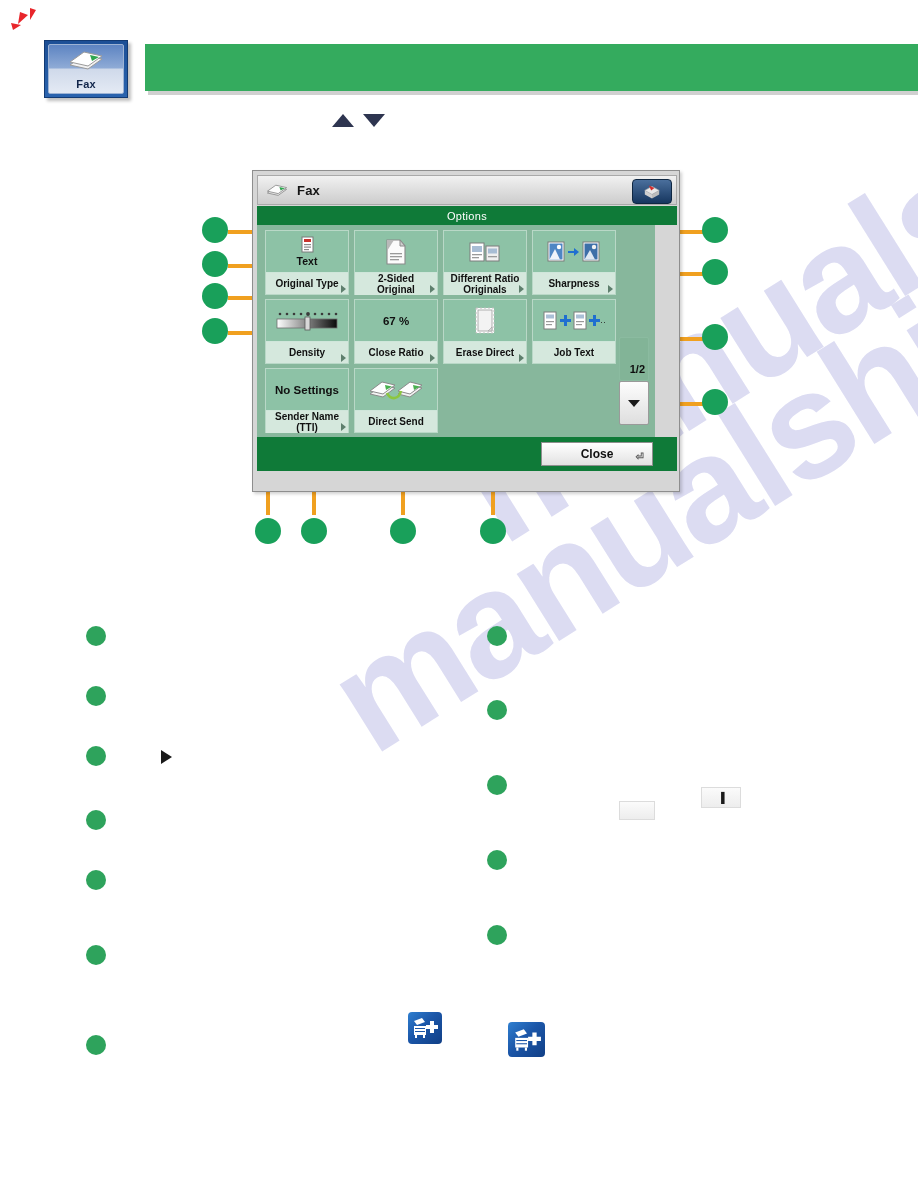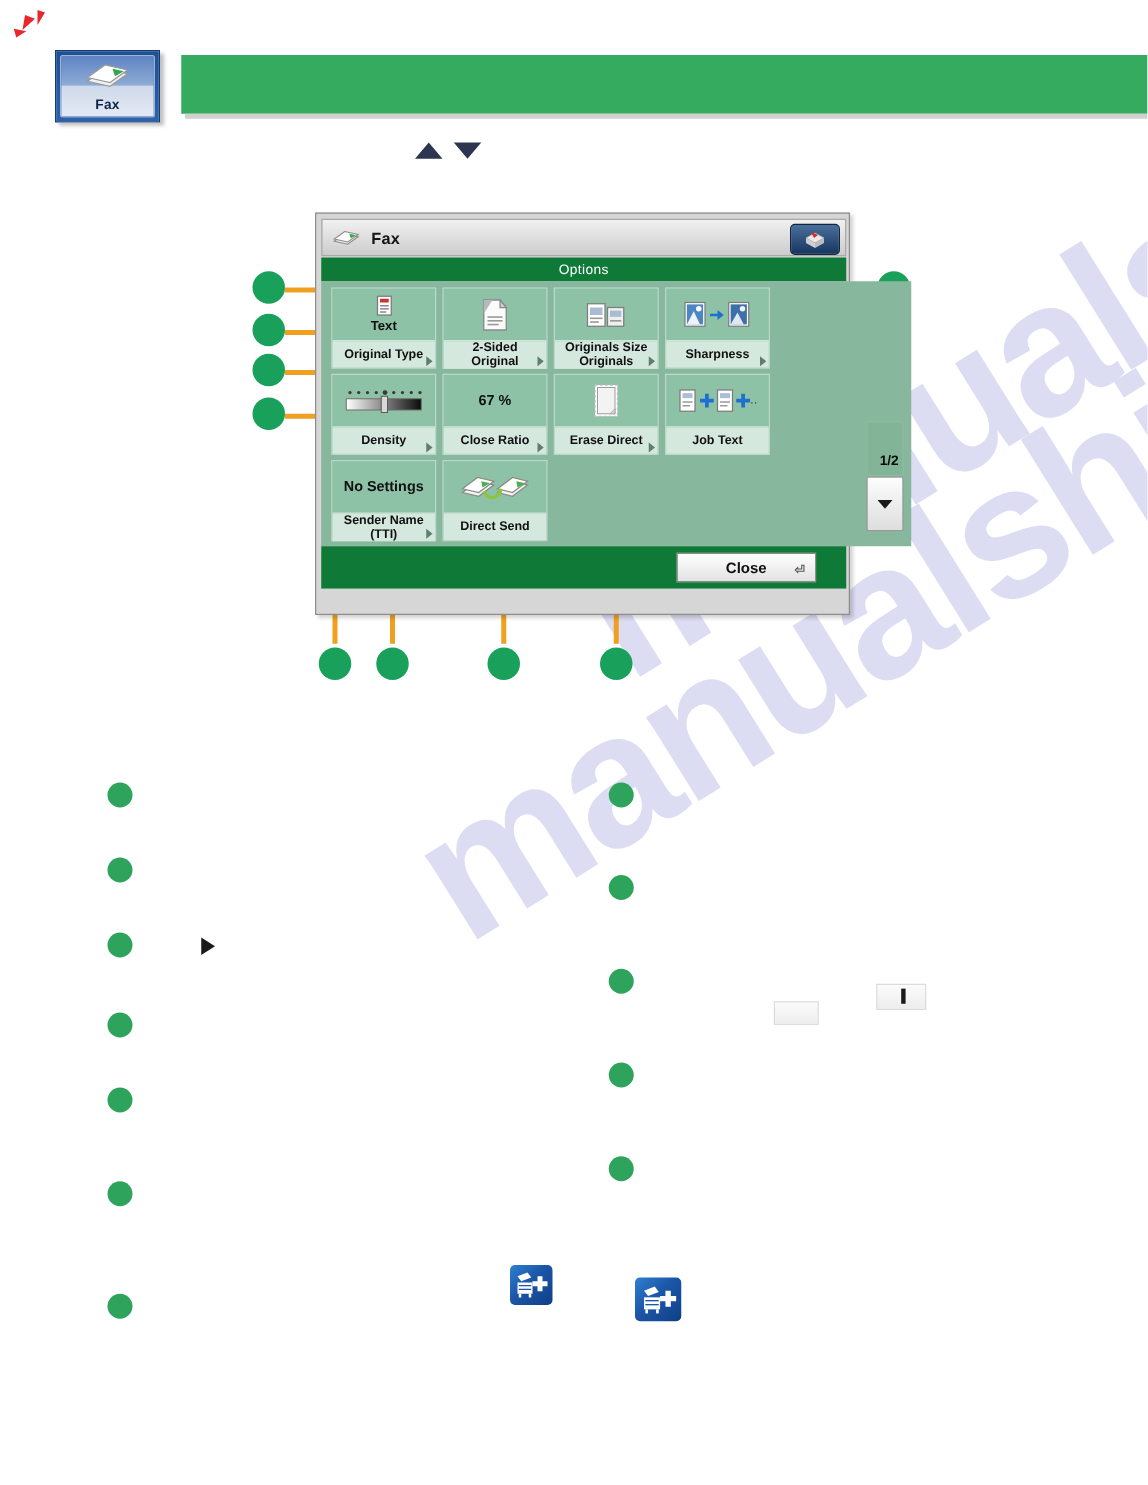--- a/index.html
+++ b/index.html
@@ -98,21 +98,21 @@
     display:flex;align-items:center;justify-content:center;
   }
 
   .options-bar{
     position:absolute;left:4px;top:35px;width:420px;height:19px;
     background:#0f7a38;color:#fff;font-size:11px;
     display:flex;align-items:center;justify-content:center;letter-spacing:.3px;
   }
 
   .grid-area{
-    position:absolute;left:4px;top:54px;width:472px;height:212px;
+    position:absolute;left:4px;top:54px;width:398px;height:212px;
     background:#87b79c;
   }
   .grid{
     position:absolute;left:8px;top:5px;width:348px;
     display:grid;grid-template-columns:repeat(4,84px);
     grid-auto-rows:65px;gap:4px 5px;
   }
   .btn{
     background:linear-gradient(#9ecdb3 0%,#8cc1a3 55%,#cfe5d8 56%,#d8ead f 100%);
     background:#93c6aa;
@@ -342,21 +342,21 @@
             <rect x="4" y="7" width="10" height="6" fill="#a8bdd4"></rect>
             <rect x="4" y="15" width="10" height="1.3" fill="#9a9a9a"></rect>
             <rect x="4" y="18" width="7" height="1.3" fill="#9a9a9a"></rect>
             <rect x="18" y="7" width="13" height="15" fill="#efefef" stroke="#7d7d7d"></rect>
             <rect x="20" y="9.5" width="9" height="5" fill="#a8bdd4"></rect>
             <rect x="20" y="17" width="9" height="1.3" fill="#9a9a9a"></rect>
           </svg>
         </div>
         <div class="btn-bot two">
           <span>
-            <span>Originals Size</span><br>
+            <span>Different Ratio</span><br>
             <span>Originals</span>
           </span>
         </div>
         <div class="arrowmark"></div>
       </div>
 
       <div class="btn">
         <div class="btn-top">
           <svg class="ico" width="56" height="26" viewBox="0 0 56 26">
             <rect x="2" y="3" width="16" height="19" fill="#fff" stroke="#7d7d7d"></rect>

